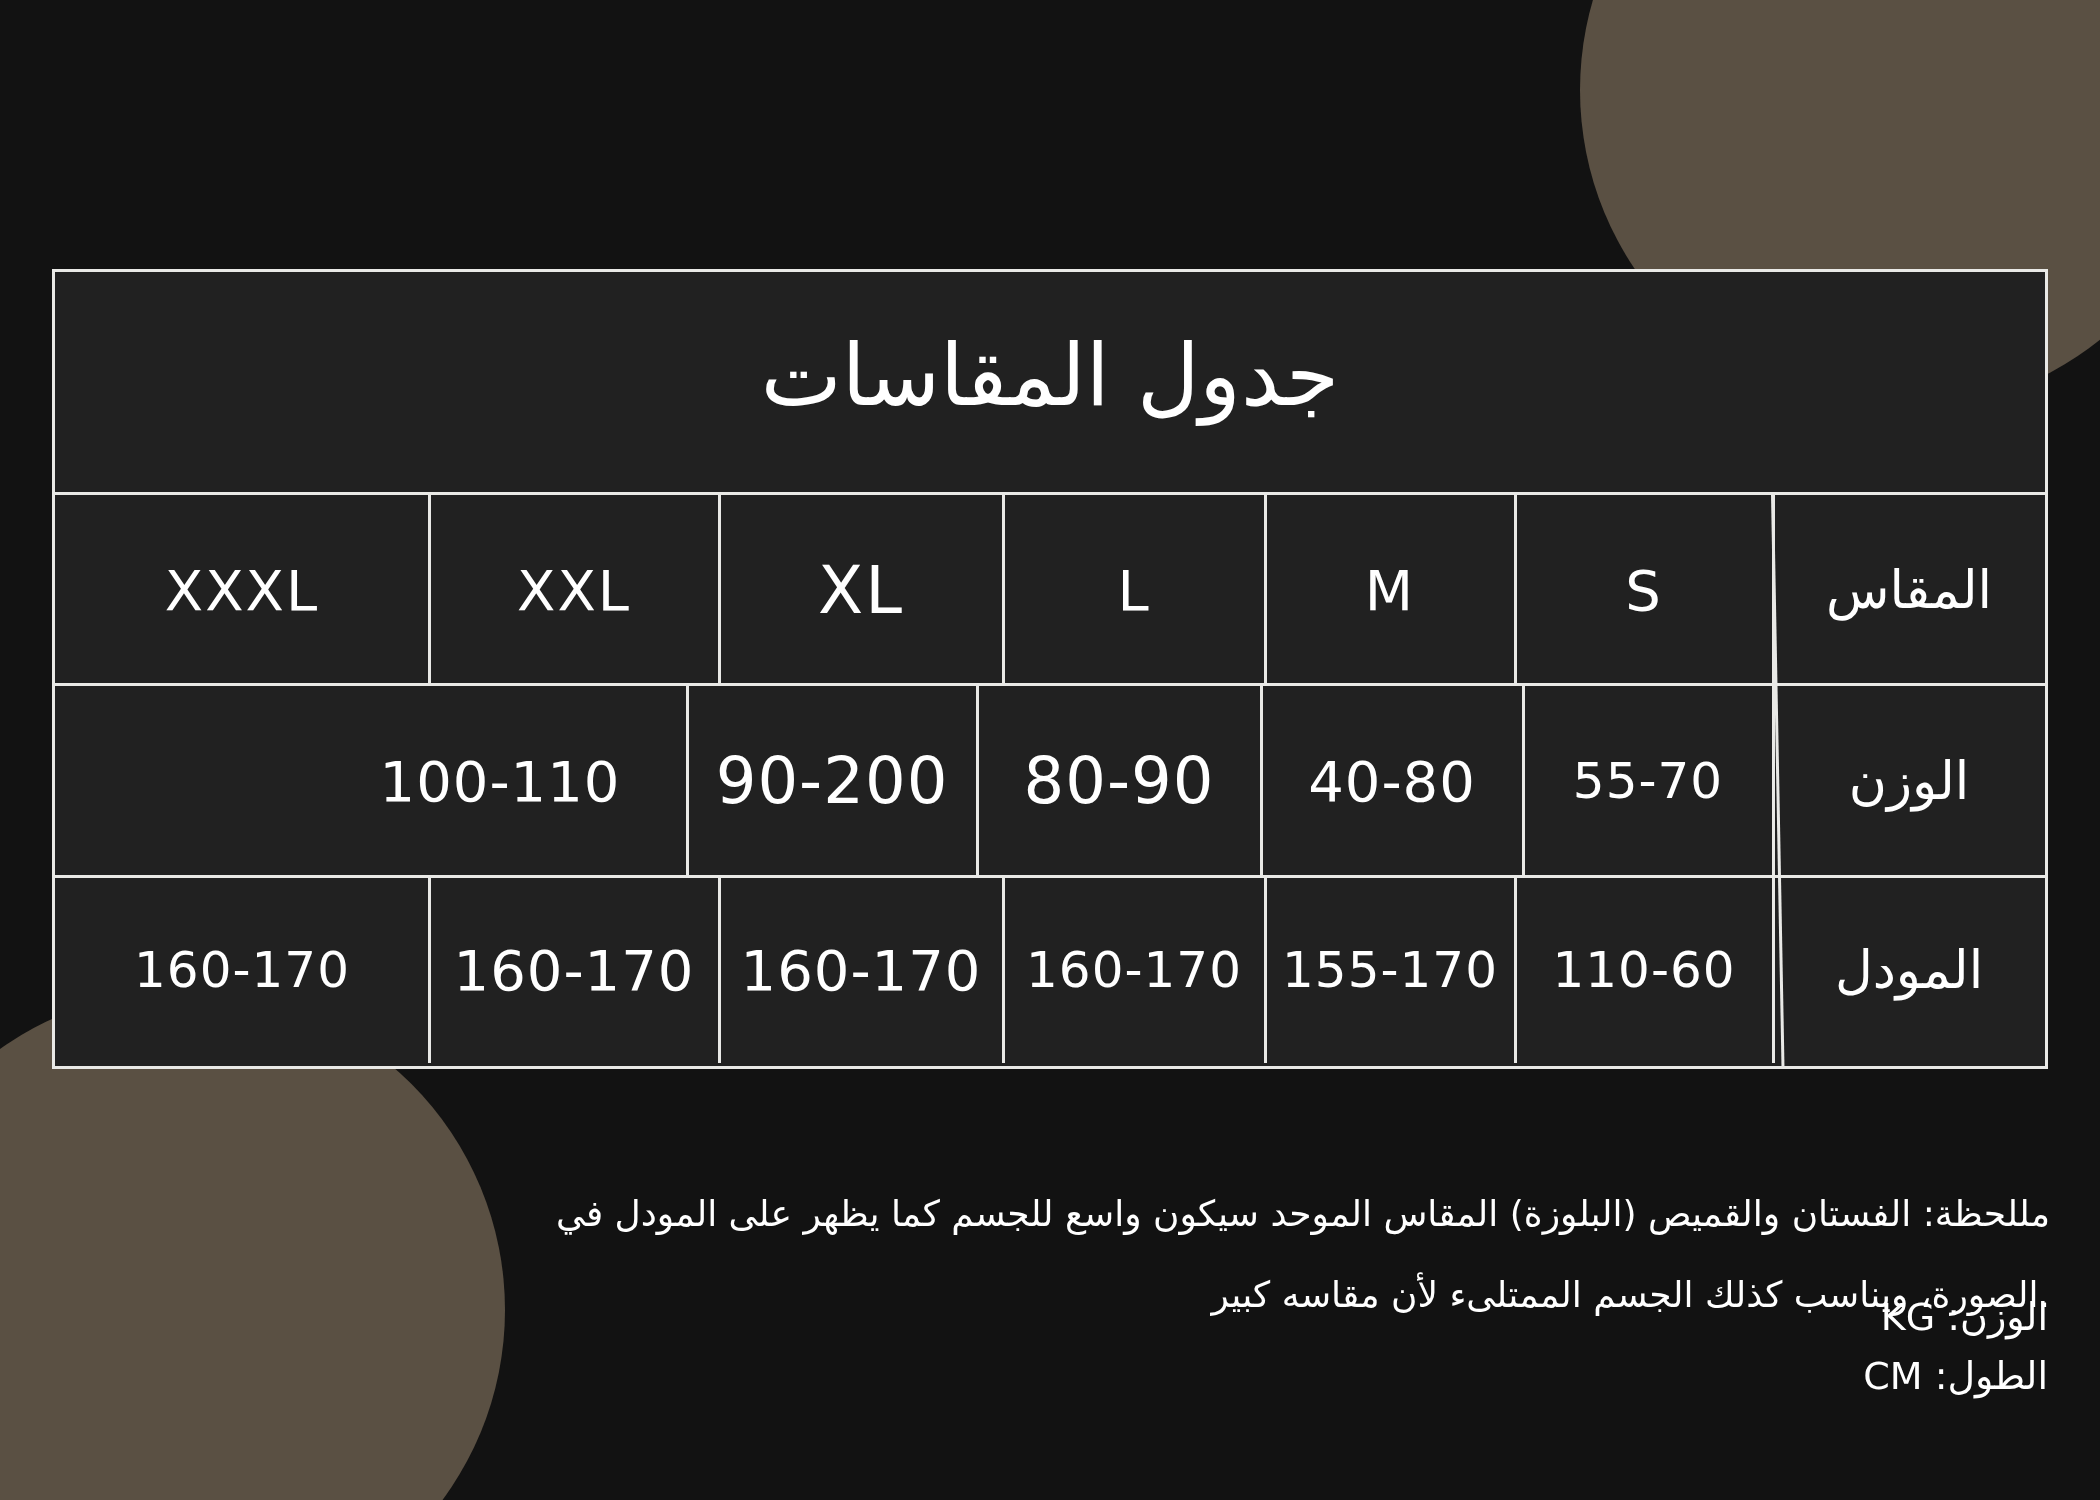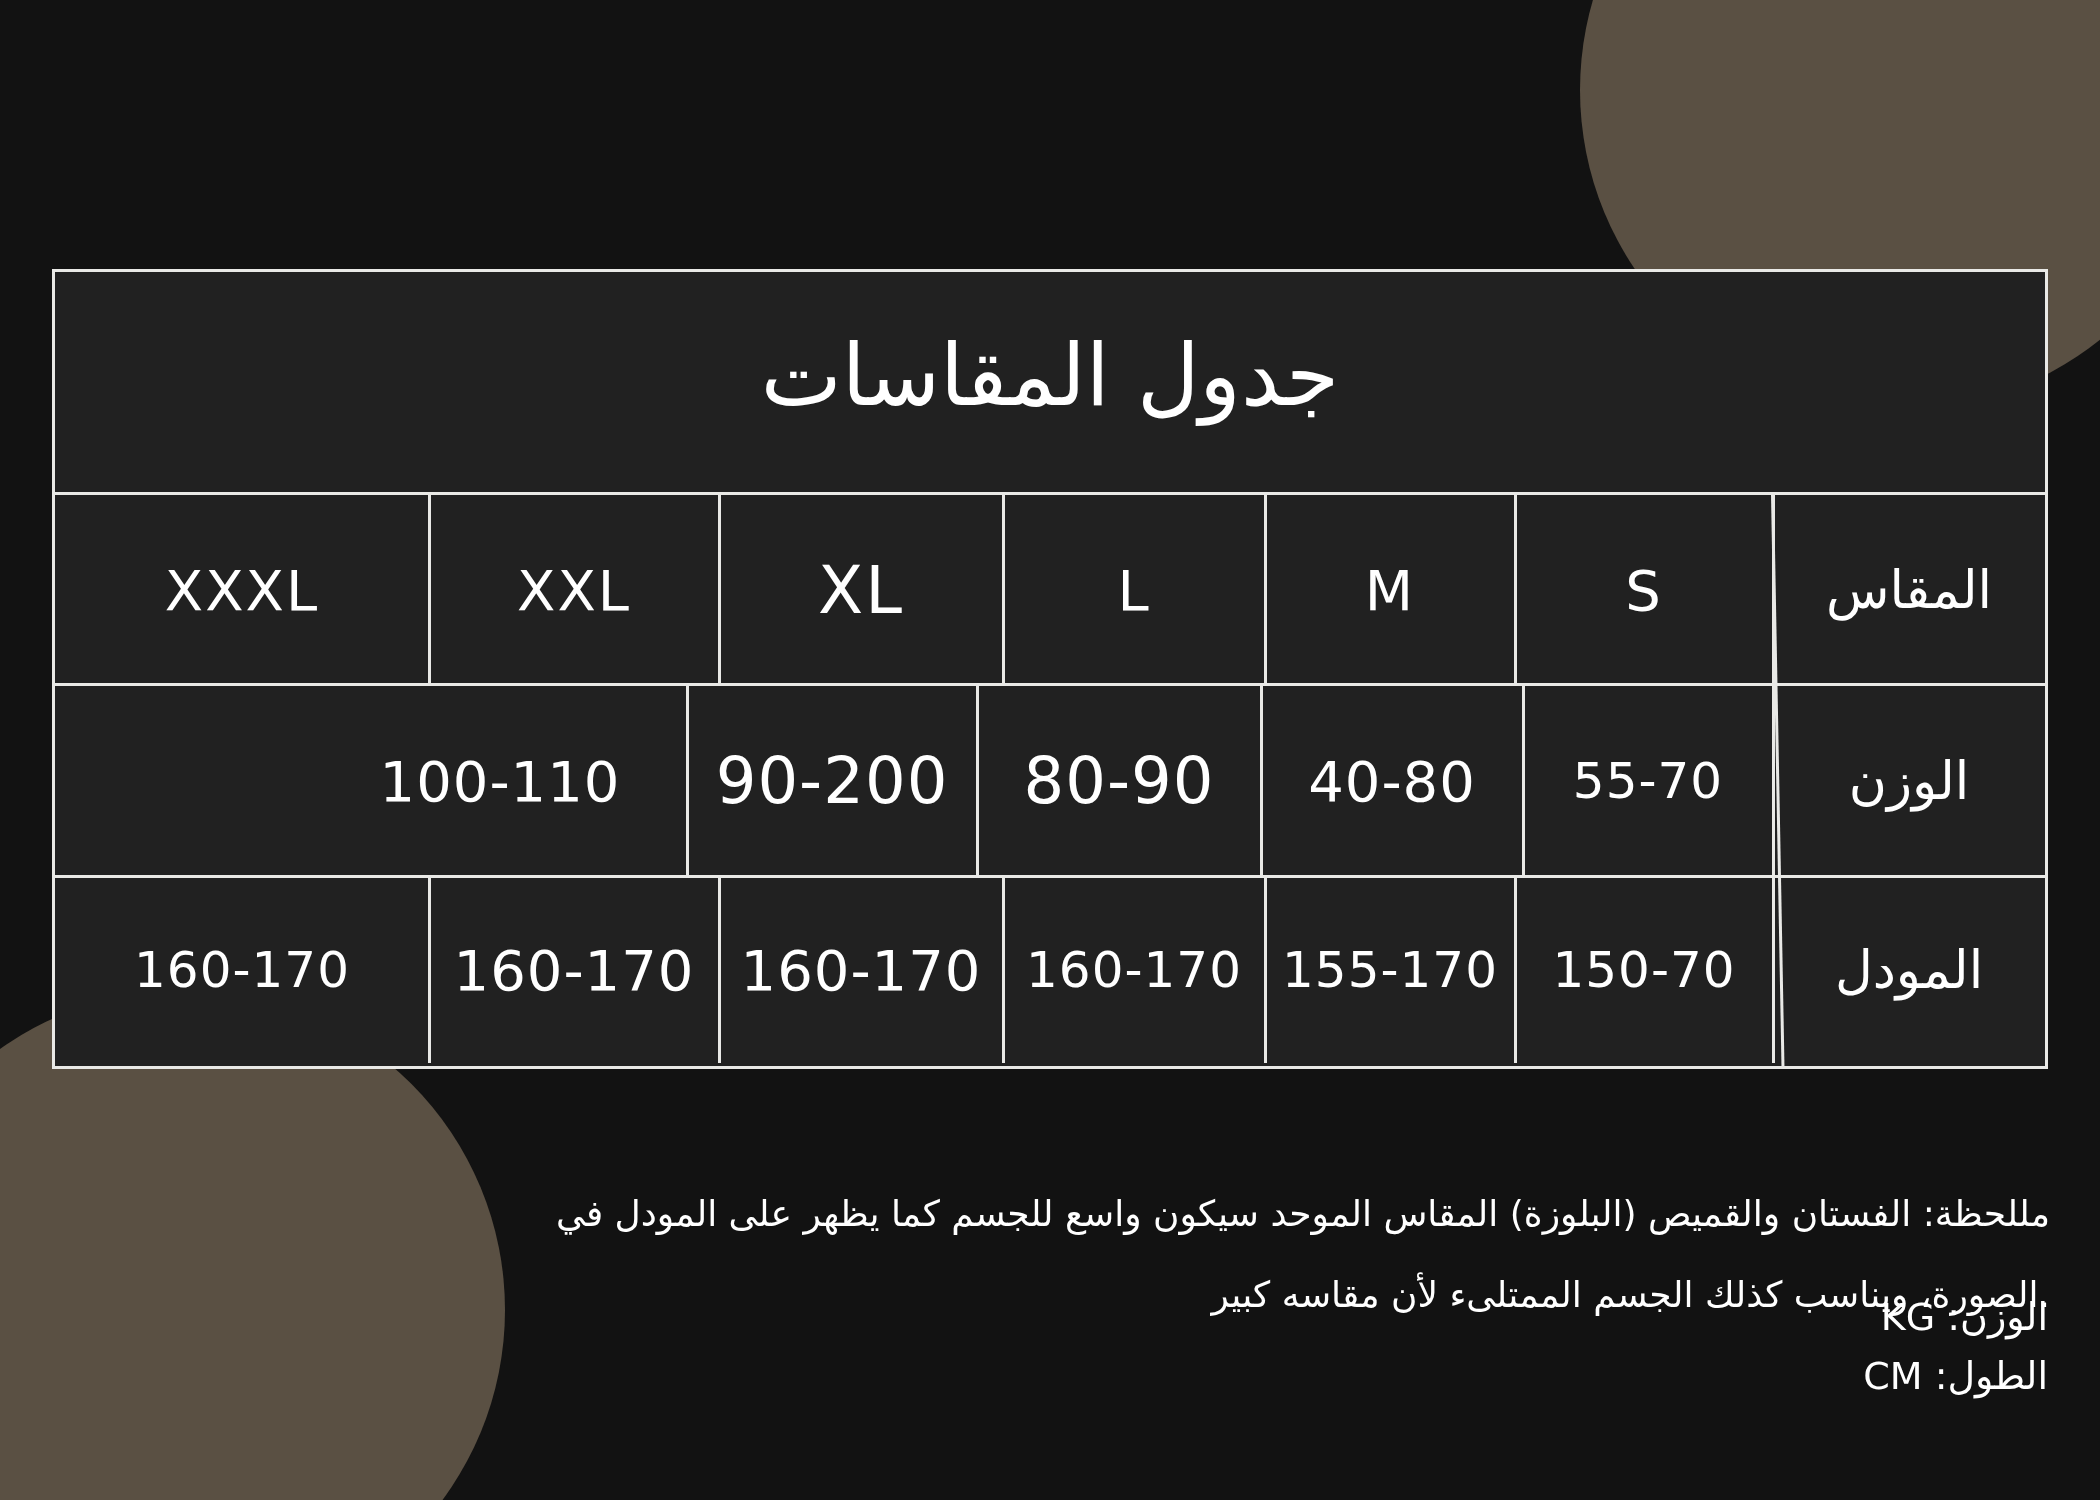--- a/index.html
+++ b/index.html
@@ -208,21 +208,21 @@
         <div class="cell col-label label-ar">الوزن</div>
         <div class="cell col-m val small">55-70</div>
         <div class="cell col-l val">40-80</div>
         <div class="cell col-xl val big">80-90</div>
         <div class="cell col-xxl val big">90-200</div>
         <div class="cell col-xxxl val">100-110</div>
       </div>
 
       <div class="grid-row" id="row-length">
         <div class="cell col-label label-ar">المودل</div>
-        <div class="cell col-s val small">150-70</div>
+        <div class="cell col-s val small">110-60</div>
         <div class="cell col-m val small">155-170</div>
         <div class="cell col-l val small">160-170</div>
         <div class="cell col-xl val">160-170</div>
         <div class="cell col-xxl val">160-170</div>
         <div class="cell col-xxxl val small">160-170</div>
       </div>
 
     </div>
   </div>
 

